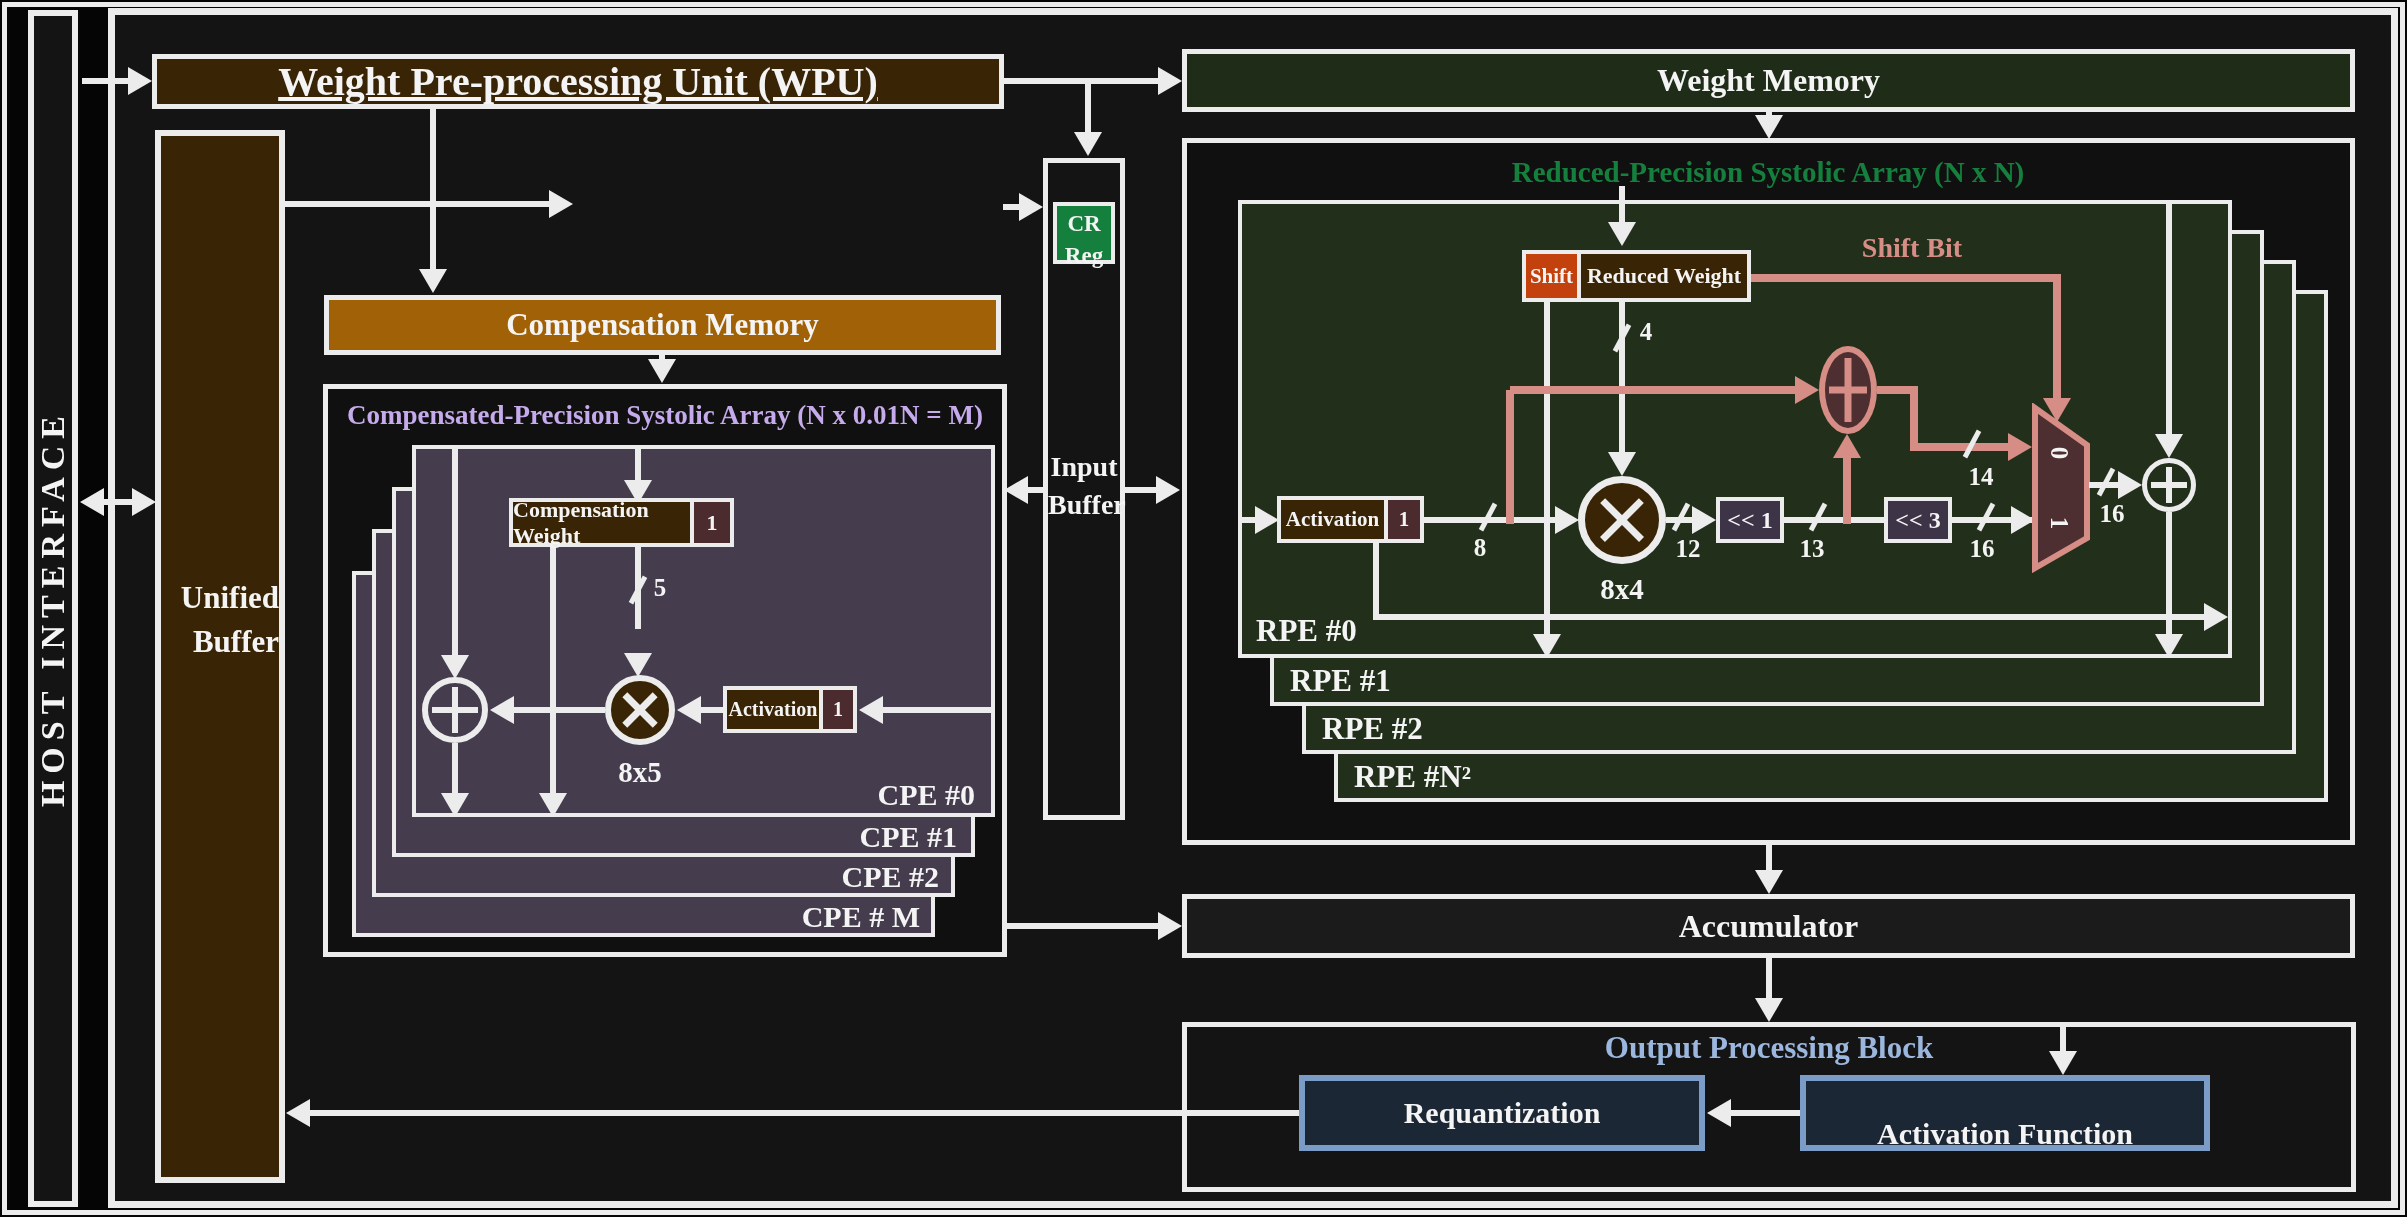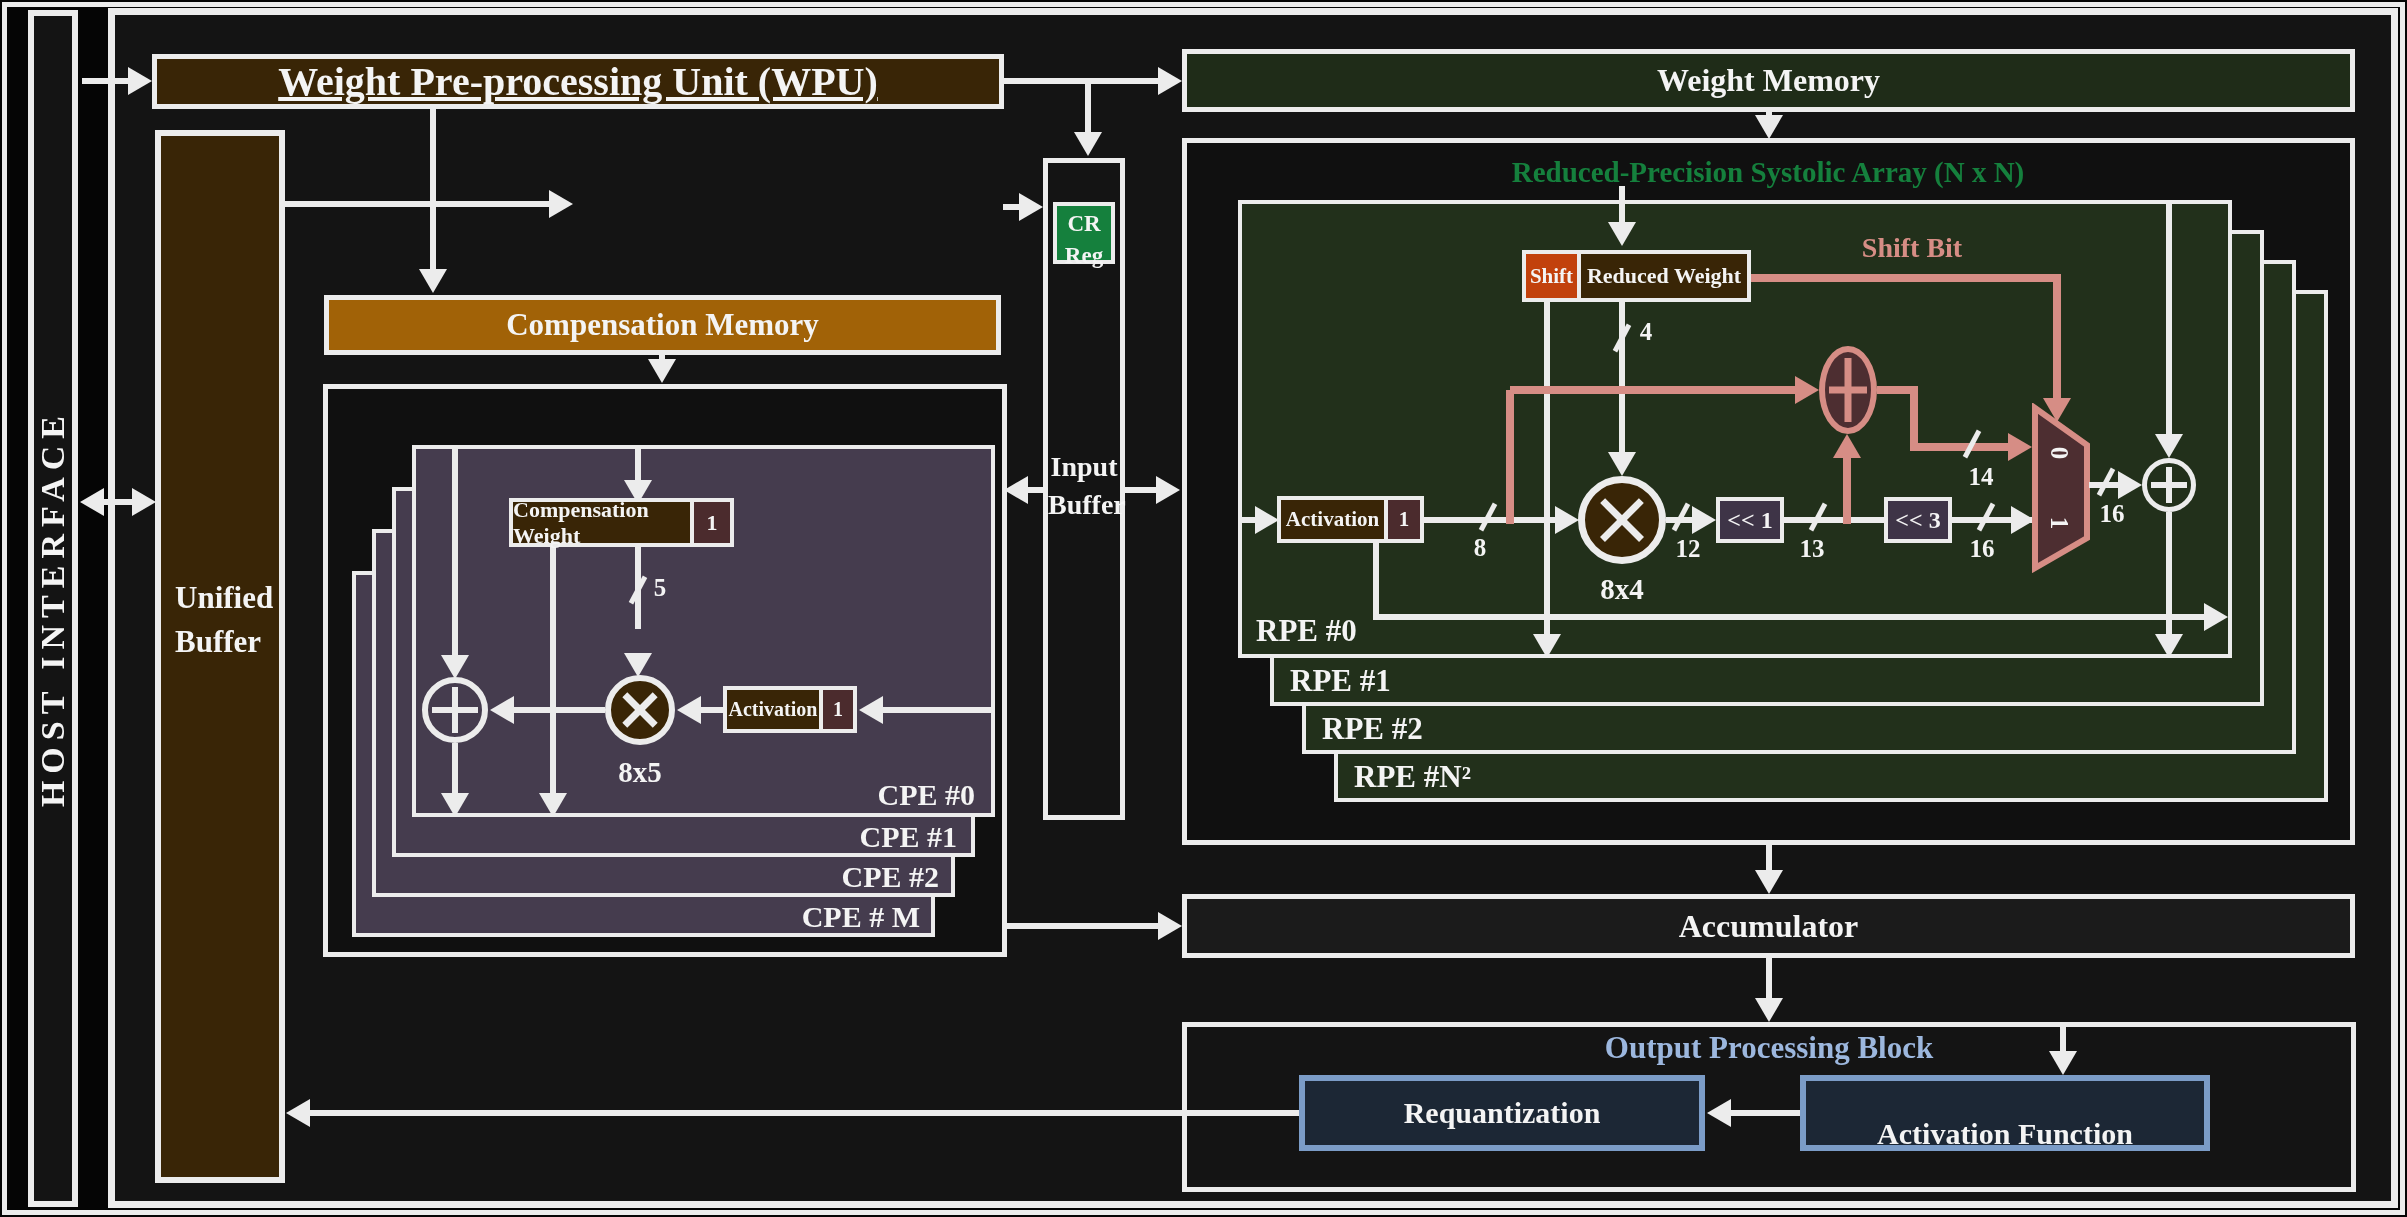--- a/index.html
+++ b/index.html
@@ -54,40 +54,41 @@
     <span style="font-size:40px;text-decoration:underline;">Weight Pre-processing Unit (WPU)</span>
   </div>
   <div class="box cent" style="left:1182px;top:49px;width:1173px;height:63px;background:#1f2c18;">
     <span style="font-size:32px;">Weight Memory</span>
   </div>
   <div class="box cent" style="left:324px;top:295px;width:677px;height:60px;background:#a16207;">
     <span style="font-size:31px;">Compensation Memory</span>
   </div>
 
   <div class="box" style="left:155px;top:130px;width:130px;height:1053px;background:#392506;border-width:6px;">
-    <div style="position:absolute;left:0;right:0;top:440px;text-align:left;color:#f4f4f4;font-size:31px;line-height:44px;padding-left:14px;">
+    <div style="position:absolute;left:0;right:0;top:440px;text-align:right;color:#f4f4f4;font-size:31px;line-height:44px;padding-left:14px;">
       <div>Unified</div>
       <div>Buffer</div>
     </div>
   </div>
 
   <div class="box" style="left:1043px;top:158px;width:82px;height:662px;background:#141414;">
     <div style="position:absolute;left:0;right:0;top:285px;text-align:center;color:#f4f4f4;font-size:28px;line-height:38px;">
       <div>Input</div>
       <div>Buffer</div>
     </div>
   </div>
   <div class="box" style="left:1053px;top:168px;width:62px;height:62px;background:#15803d;border-width:4px;margin-top:34px;">
     <div style="position:absolute;left:0;right:0;top:2px;text-align:center;color:#f4f4f4;font-size:23px;line-height:32px;">
       <div>CR</div>
       <div>Reg</div>
     </div>
   </div>
 
   <div class="box" style="left:323px;top:384px;width:684px;height:573px;background:#101010;"></div>
+  <div class="lb" style="left:665px;top:415px;font-size:27px;color:#c5abeb;">Compensated-Precision Systolic Array (N x 0.01N = M)</div>
 
   <div class="box" style="left:352px;top:571px;width:583px;height:366px;background:#453c4e;border-width:4px;"></div>
   <div class="box" style="left:372px;top:529px;width:583px;height:368px;background:#453c4e;border-width:4px;"></div>
   <div class="box" style="left:392px;top:487px;width:583px;height:370px;background:#453c4e;border-width:4px;"></div>
   <div class="box" style="left:412px;top:445px;width:583px;height:372px;background:#453c4e;border-width:4px;"></div>
   <div class="lbr" style="right:1432px;top:795px;font-size:30px;">CPE #0</div>
   <div class="lbr" style="right:1450px;top:837px;font-size:30px;">CPE #1</div>
   <div class="lbr" style="right:1468px;top:877px;font-size:30px;">CPE #2</div>
   <div class="lbr" style="right:1487px;top:917px;font-size:30px;">CPE # M</div>
 

